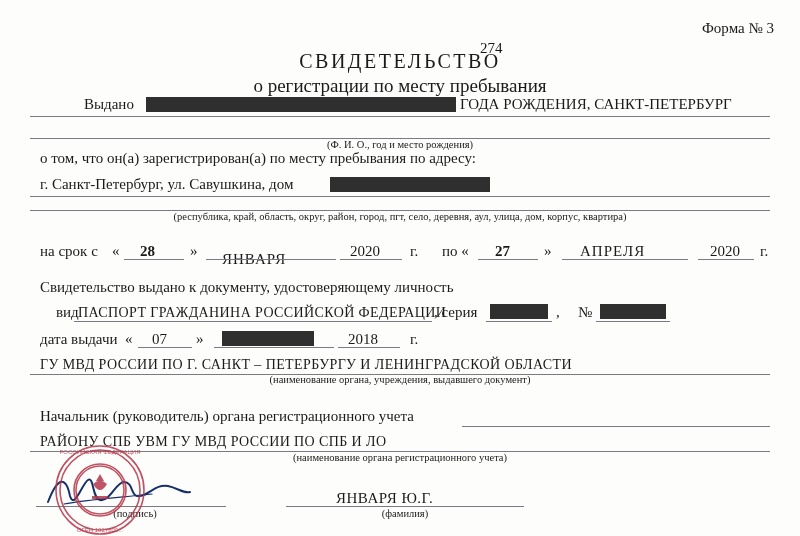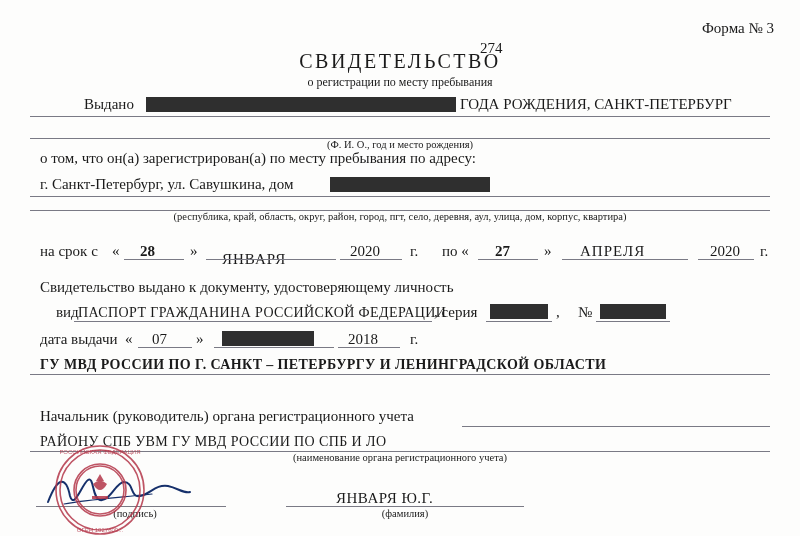--- a/index.html
+++ b/index.html
@@ -44,21 +44,21 @@
     left: 480px;
     font-size: 15px;
     text-underline-offset: 3px;
   }
   .subtitle {
     position: absolute;
     top: 75px;
     left: 0;
     width: 100%;
     text-align: center;
-    font-size: 12px;
+    font-size: 19px;
   }
   .row {
     position: absolute;
     font-size: 15px;
     white-space: nowrap;
   }
   .rule {
     position: absolute;
     border-bottom: 1px solid #7a7a85;
     height: 0;
@@ -171,22 +171,23 @@
   <div class="row quote" style="top:331px; left:125px;">«</div>
   <div class="row" style="top:331px; left:152px;">07</div>
   <div class="rule" style="top:347px; left:138px; width:54px;"></div>
   <div class="row quote" style="top:331px; left:196px;">»</div>
   <div class="redact" style="top:331px; left:222px; width:92px;"></div>
   <div class="rule" style="top:347px; left:214px; width:120px;"></div>
   <div class="row" style="top:331px; left:348px;">2018</div>
   <div class="rule" style="top:347px; left:338px; width:62px;"></div>
   <div class="row" style="top:331px; left:410px;">г.</div>
 
-  <div class="row small-caps" style="top:357px; left:40px;font-weight:bold;">ГУ  МВД  РОССИИ  ПО  Г. САНКТ – ПЕТЕРБУРГУ  И  ЛЕНИНГРАДСКОЙ ОБЛАСТИ</div>
+  <div class="row small-caps" style="top:357px; left:40px;">ГУ  МВД  РОССИИ  ПО  Г. САНКТ – ПЕТЕРБУРГУ  И  ЛЕНИНГРАДСКОЙ ОБЛАСТИ</div>
   <div class="rule" style="top:374px; left:30px; width:740px;"></div>
+  <div class="caption" style="top:374px;">(наименование органа, учреждения, выдавшего документ)</div>
 
   <div class="row" style="top:408px; left:40px;">Начальник (руководитель) органа регистрационного учета</div>
   <div class="rule" style="top:426px; left:462px; width:308px;"></div>
 
   <div class="row small-caps" style="top:434px; left:40px;">РАЙОНУ СПБ УВМ  ГУ  МВД  РОССИИ  ПО СПБ  И  ЛО</div>
   <div class="rule" style="top:451px; left:30px; width:740px;"></div>
   <div class="caption" style="top:452px;">(наименование органа регистрационного учета)</div>
 
   <svg class="sig" viewBox="0 0 150 40">
     <path d="M4 32 C14 6, 22 6, 26 26 C30 40, 38 14, 44 10 C50 6, 48 28, 56 30 C66 32, 72 12, 80 12 C90 12, 86 28, 96 26 C106 24, 112 14, 124 16 C134 18, 140 24, 146 22" fill="none" stroke="#16306b" stroke-width="2" stroke-linecap="round"></path>

